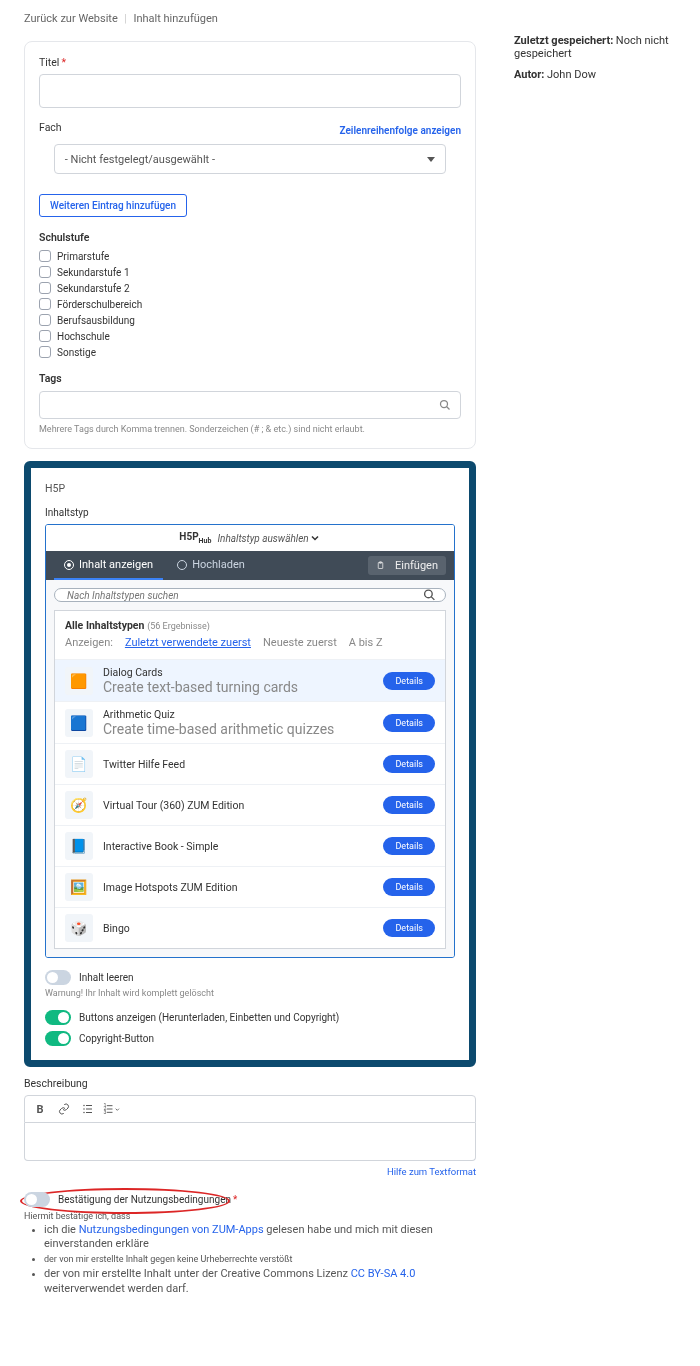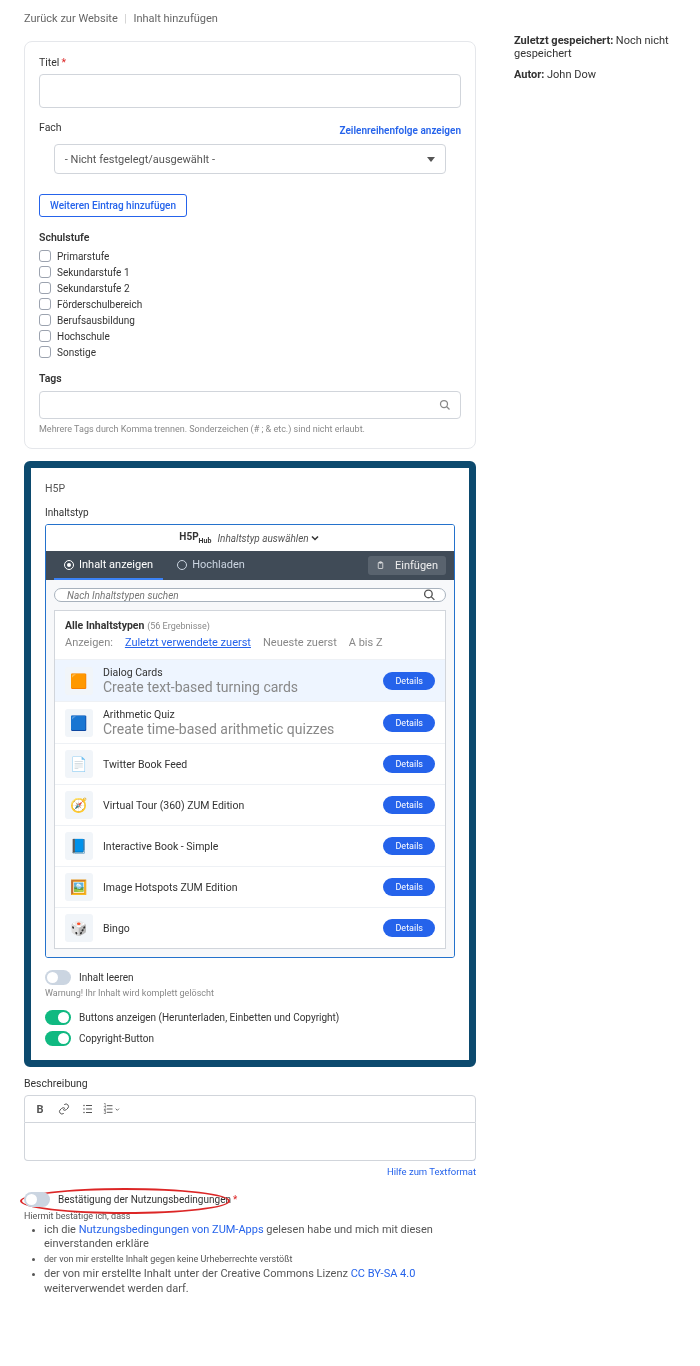--- a/index.html
+++ b/index.html
@@ -247,21 +247,21 @@
               <div class="ct-icon">🟦</div>
               <div class="ct-meta">
                   <div class="ct-name">Arithmetic Quiz</div>
                   <div class="ct-sub">Create time-based arithmetic quizzes</div>
                 </div>
               <button class="details-btn">Details</button>
             </div>
             <div class="ct-item">
               <div class="ct-icon">📄</div>
               <div class="ct-meta">
-                  <div class="ct-name">Twitter Book Feed</div>
+                  <div class="ct-name">Twitter Hilfe Feed</div>
                 </div>
               <button class="details-btn">Details</button>
             </div>
             <div class="ct-item">
               <div class="ct-icon">🧭</div>
               <div class="ct-meta">
                   <div class="ct-name">Virtual Tour (360) ZUM Edition</div>
                 </div>
               <button class="details-btn">Details</button>
             </div>

